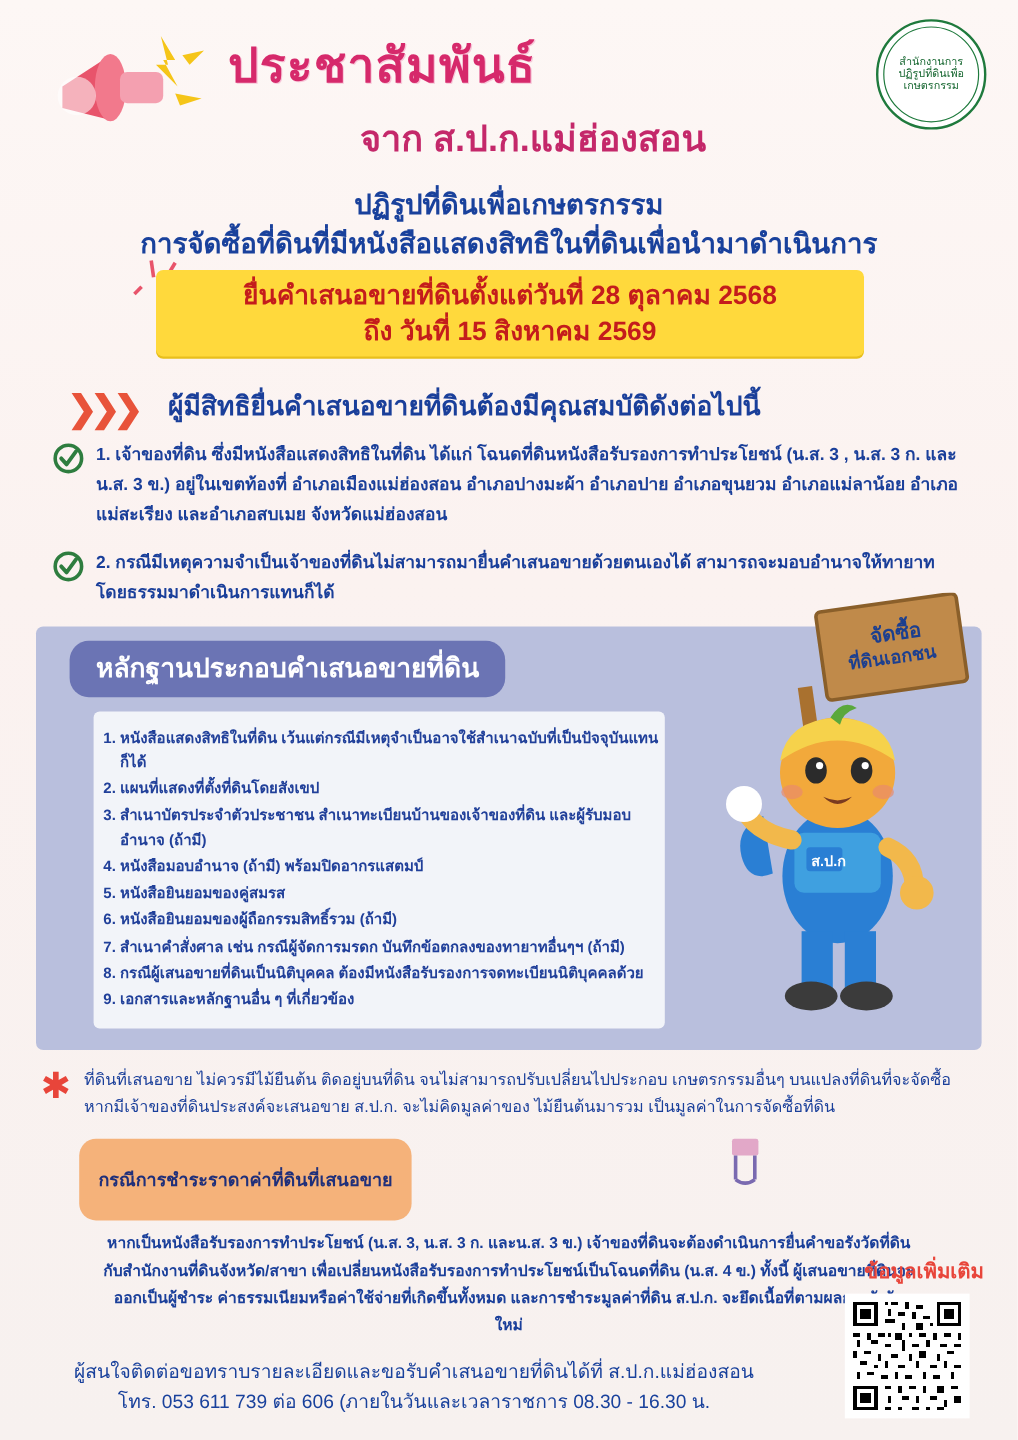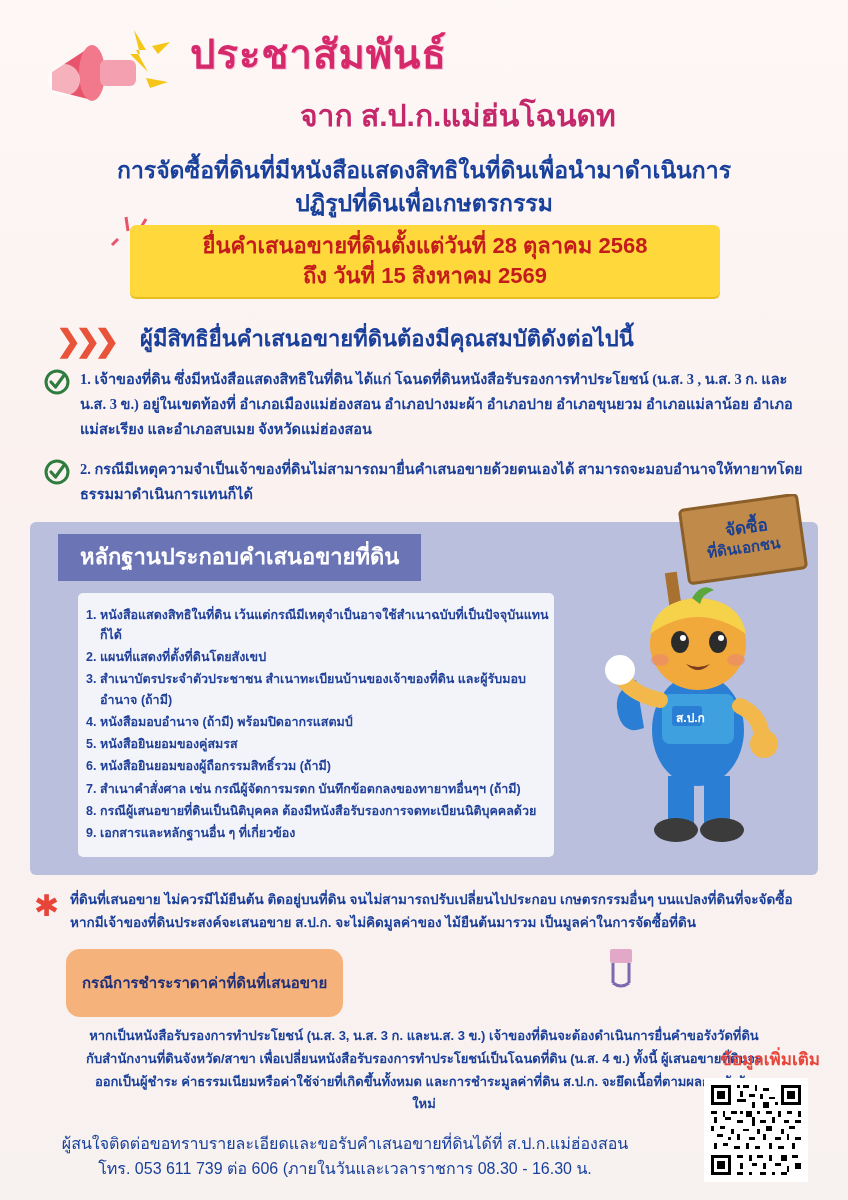--- a/index.html
+++ b/index.html
@@ -65,21 +65,21 @@
   }
   .spark { position:absolute; left:108px; top:-16px; width:50px; height:40px; }
   
   .arrow-line { position: relative; margin-top: 16px; height: 42px; }
   .chev { position:absolute; left:56px; top:4px; color:#e8533a; font-size:30px; font-weight:bold; letter-spacing:-6px;}
   .arrow-text {
     position:absolute; left:140px; top:2px;
     font-size: 22px; font-weight: bold; color: #1a3f9a;
   }
   
-  .checks { margin: 6px 44px 0 44px; font-family: Liberation Serif, serif; }
+  .checks { margin: 6px 44px 0 44px; }
   .check-row { display: flex; margin-bottom: 14px; }
   .check-icon {
     flex: 0 0 26px; width: 26px; height: 26px; margin-right: 10px; margin-top: 2px;
   }
   .check-text {
     font-size: 14.5px; color: #1a3f9a; font-weight: bold; line-height: 1.75;
   }
   
   .evidence {
     position: relative;
@@ -87,21 +87,21 @@
     background: #b9bfdd;
     border-radius: 6px;
     padding: 12px 14px 18px 14px;
     min-height: 320px;
   }
   .evidence-title {
     display:inline-block;
     color:#fff; font-weight:bold; font-size:22px;
     background: #6b74b4;
     padding: 5px 22px 7px 22px;
-    border-radius: 0;
+    border-radius: 16px;
     margin-left: 14px;
   }
   .evidence-body {
     margin: 12px 250px 0 34px;
     background: rgba(255,255,255,0.82);
     border-radius: 5px;
     padding: 12px 2px;
   }
   .evidence-body ol { margin: 0; padding-left: 20px; }
   .evidence-body li {
@@ -109,21 +109,21 @@
     line-height: 1.62; margin-bottom: 2px;
   }
   
   .mascot { position: absolute; right: 6px; top: -28px; width: 236px; height: 360px; }
   
   .note {
     margin: 14px 34px 0 34px;
     display: flex;
   }
   .aster { flex:0 0 36px; color:#e8453a; font-size:30px; line-height:1; margin-top:2px;}
-  .note-text { font-size:13.5px; color:#1a3f9a; font-weight:bold; line-height:1.7; }
+  .note-text { font-size:13.5px; color:#1a3f9a; font-weight:normal; line-height:1.7; }
   
   .pay-wrap { position: relative; margin: 14px 60px 0 60px; }
   .pay-title {
     display:inline-block; background:#f5b27a; color:#1f2f7a;
     font-weight:bold; font-size:15px; padding:22px 16px; border-radius:14px;
     margin-left: 6px;
   }
   .clip { position:absolute; right: 150px; top: -6px; width: 34px; height: 46px; }
   .pay-body {
     margin-top: 6px;
@@ -157,26 +157,29 @@
         <path d="M18 52 L58 26 L58 80 L18 70 Z" fill="#e8546b"></path>
         <ellipse cx="58" cy="53" rx="13" ry="28" fill="#f2798c"></ellipse>
         <rect x="66" y="40" width="36" height="26" rx="6" fill="#f4a0b0"></rect>
         <circle cx="30" cy="60" r="16" fill="#ffffff" opacity="0.55"></circle>
         <path d="M100 10 L112 30 L102 30 L114 52 L96 34 L106 34 Z" fill="#f5c518"></path>
         <path d="M118 26 L136 22 L124 34 Z" fill="#f5c518"></path>
         <path d="M112 58 L134 62 L116 68 Z" fill="#f5c518"></path>
       </g>
     </svg>
     <div class="title-main">ประชาสัมพันธ์</div>
-    <div class="title-sub">จาก ส.ป.ก.แม่ฮ่นโฉนดท</div>
+    <div class="title-sub">จาก ส.ป.ก.แม่ฮ่องสอน</div>
+    <div class="seal">
+      <div class="seal-inner">สำนักงานการปฏิรูปที่ดินเพื่อเกษตรกรรม</div>
+    </div>
   </div>
 
   <div class="blue-head">
+    <div>ปฏิรูปที่ดินเพื่อเกษตรกรรม</div>
     <div>การจัดซื้อที่ดินที่มีหนังสือแสดงสิทธิในที่ดินเพื่อนำมาดำเนินการ</div>
-    <div>ปฏิรูปที่ดินเพื่อเกษตรกรรม</div>
   </div>
 
   <div class="yellow-wrap">
     <svg class="spark" viewBox="0 0 50 40">
       <path d="M10 30 L4 36" stroke="#e8546b" stroke-width="3" fill="none"></path>
       <path d="M20 22 L18 8" stroke="#e8546b" stroke-width="3" fill="none"></path>
       <path d="M32 20 L38 10" stroke="#e8546b" stroke-width="3" fill="none"></path>
     </svg>
     <div class="yellow-banner">
       <div>ยื่นคำเสนอขายที่ดินตั้งแต่วันที่ 28 ตุลาคม 2568</div>

